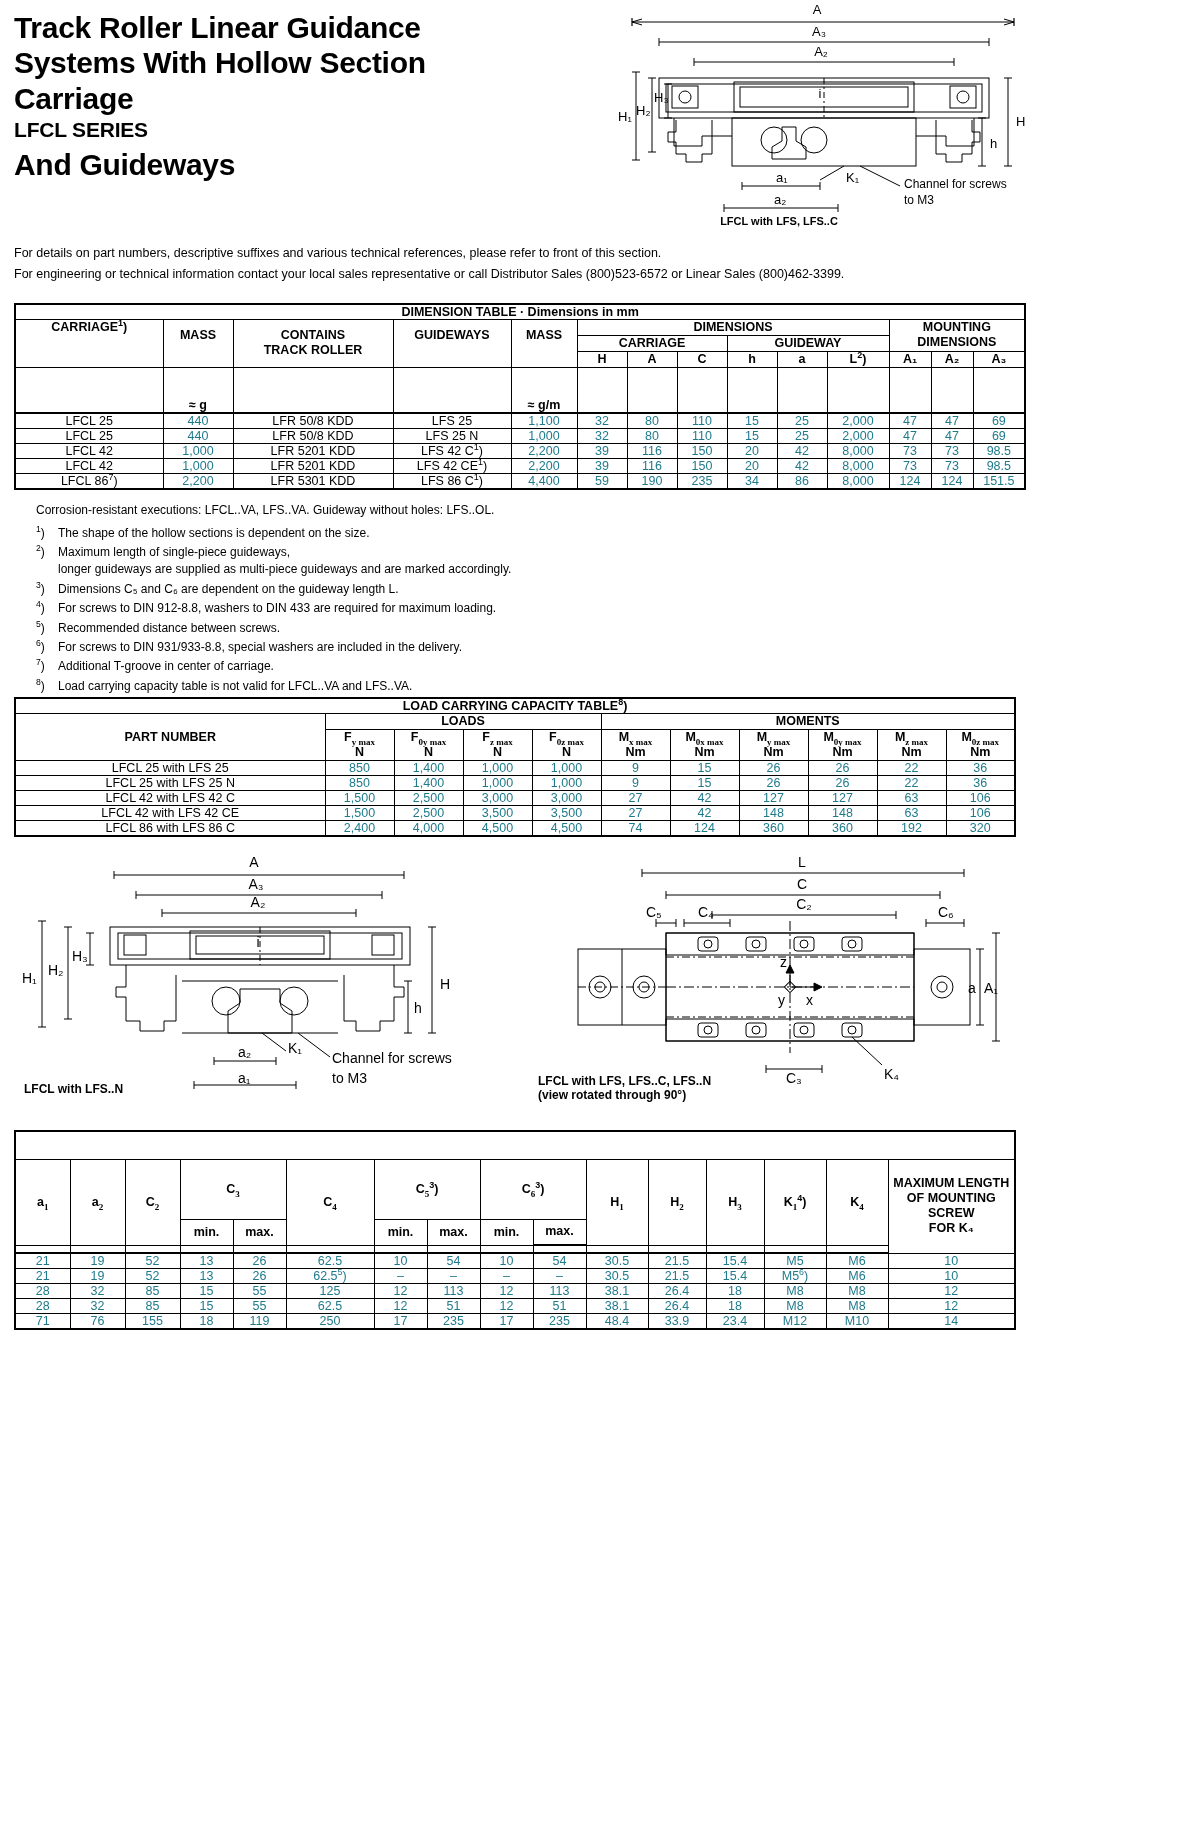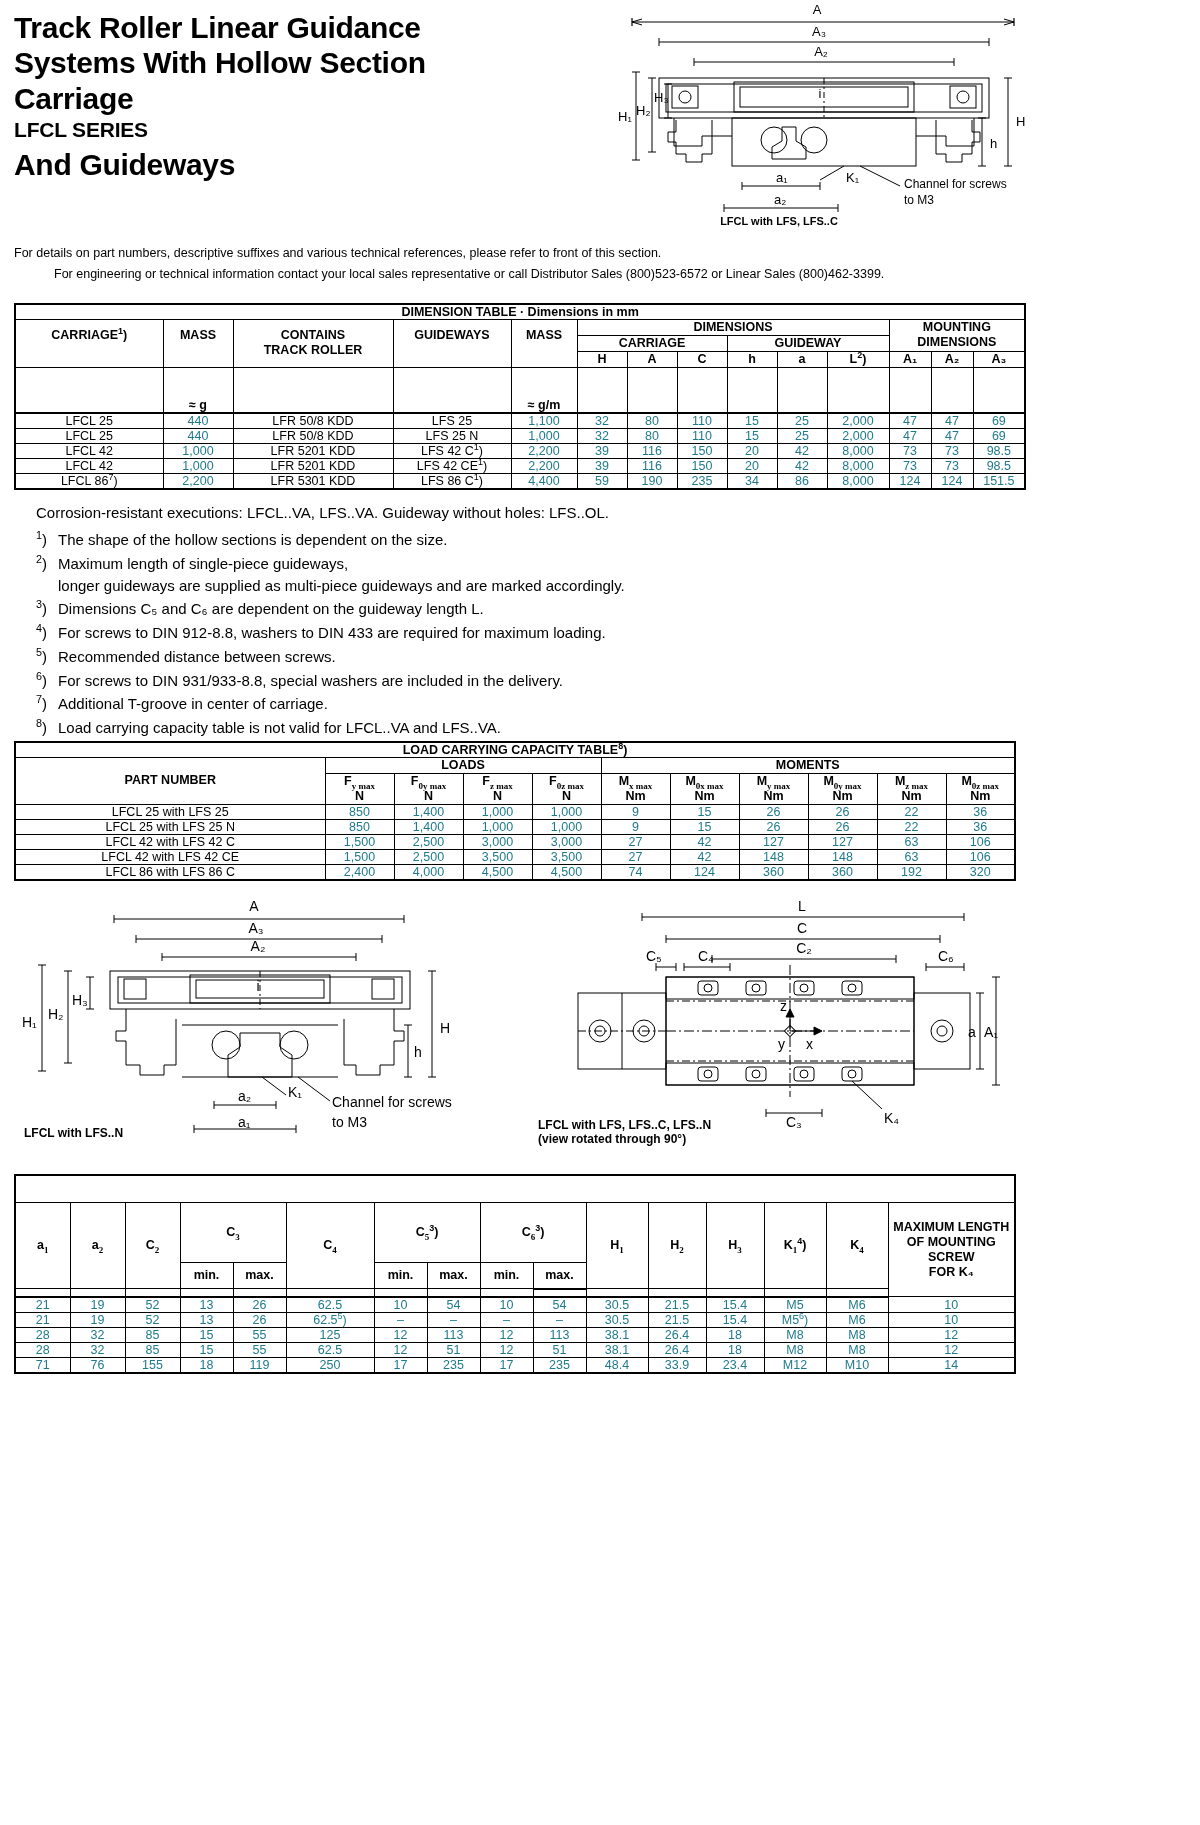--- a/index.html
+++ b/index.html
@@ -38,21 +38,21 @@
   .ttl { font-weight:bold; font-size:12.5px; text-align:center; padding:4px 0 3px; }
   .hd { font-weight:bold; font-size:11.5px; text-align:center; line-height:1.2; padding:3px 2px; }
   .unit { font-weight:bold; font-size:11.5px; text-align:center; vertical-align:bottom; padding-bottom:3px; }
   .cell { text-align:center; padding:3px 2px; font-size:13px; }
   .cell-l { text-align:center; padding:3px 6px; font-size:13px; }
   .num { color:#1f7a8c; }
   sup { font-size:0.72em; vertical-align:super; line-height:0; }
   sub { font-size:0.72em; vertical-align:sub; line-height:0;font-family:Liberation Serif, serif; }
 
   
-  .notes { margin:12px 0 0 22px; font-size:15px; line-height:1.45; }
+  .notes { margin:12px 0 0 22px; font-size:12px; line-height:1.45; }
   .notes .n0 { margin-bottom:5px; }
   .notes .row { display:flex; margin-bottom:2px; }
   .notes .mk { width:22px; flex:none; }
   .notes .tx { flex:1; }
 
   
   .figs { position:relative; height:265px; margin-top:16px; }
   .figL { position:absolute; left:0; top:0; width:520px; height:265px; }
   .figR { position:absolute; left:520px; top:0; width:480px; height:265px; }
 
@@ -151,21 +151,21 @@
         <g font-size="12" fill="#000">
           <text x="290" y="188">Channel for screws</text>
           <text x="290" y="204">to M3</text>
         </g>
       </svg>
       <div class="fig-cap" style="margin-top:-4px;width:330px;">LFCL with LFS, LFS..C</div>
     </div>
   </div>
 
   <div class="intro">For details on part numbers, descriptive suffixes and various technical references, please refer to front of this section.</div>
-  <div class="intro" style="margin-top:2px;margin-left:40px;">For engineering or technical information contact your local sales representative or call Distributor Sales (800)523-6572 or Linear Sales (800)462-3399.</div>
+  <div class="intro" style="margin-top:2px;">For engineering or technical information contact your local sales representative or call Distributor Sales (800)523-6572 or Linear Sales (800)462-3399.</div>
 
   <table class="dt" style="margin-top:18px;">
     <colgroup>
       <col style="width:148px">
         <col style="width:70px">
         <col style="width:160px">
       <col style="width:118px">
         <col style="width:66px">
       <col style="width:50px">
         <col style="width:50px">
@@ -175,21 +175,21 @@
         <col style="width:62px">
       <col style="width:42px">
         <col style="width:42px">
         <col style="width:52px">
     </colgroup>
     <tbody>
         <tr>
       <td class="ttl bt bl br" colspan="14">DIMENSION TABLE · Dimensions in mm</td>
     </tr>
     <tr>
-      <td class="hd bl" rowspan="3" style="vertical-align:top;padding-top:8px;"><span>CARRIAGE</span><sup>1</sup>)</td>
+      <td class="hd bl" rowspan="3" style="vertical-align:top;"><span>CARRIAGE</span><sup>1</sup>)</td>
       <td class="hd" rowspan="3" style="vertical-align:top;padding-top:8px;">MASS</td>
       <td class="hd" rowspan="3" style="vertical-align:top;padding-top:8px;">
         <span>CONTAINS</span><br>
         <span>TRACK ROLLER</span>
       </td>
       <td class="hd" rowspan="3" style="vertical-align:top;padding-top:8px;">GUIDEWAYS</td>
       <td class="hd" rowspan="3" style="vertical-align:top;padding-top:8px;">MASS</td>
       <td class="hd" colspan="6">DIMENSIONS</td>
       <td class="hd br" colspan="3" rowspan="2">
         <span>MOUNTING</span><br>

